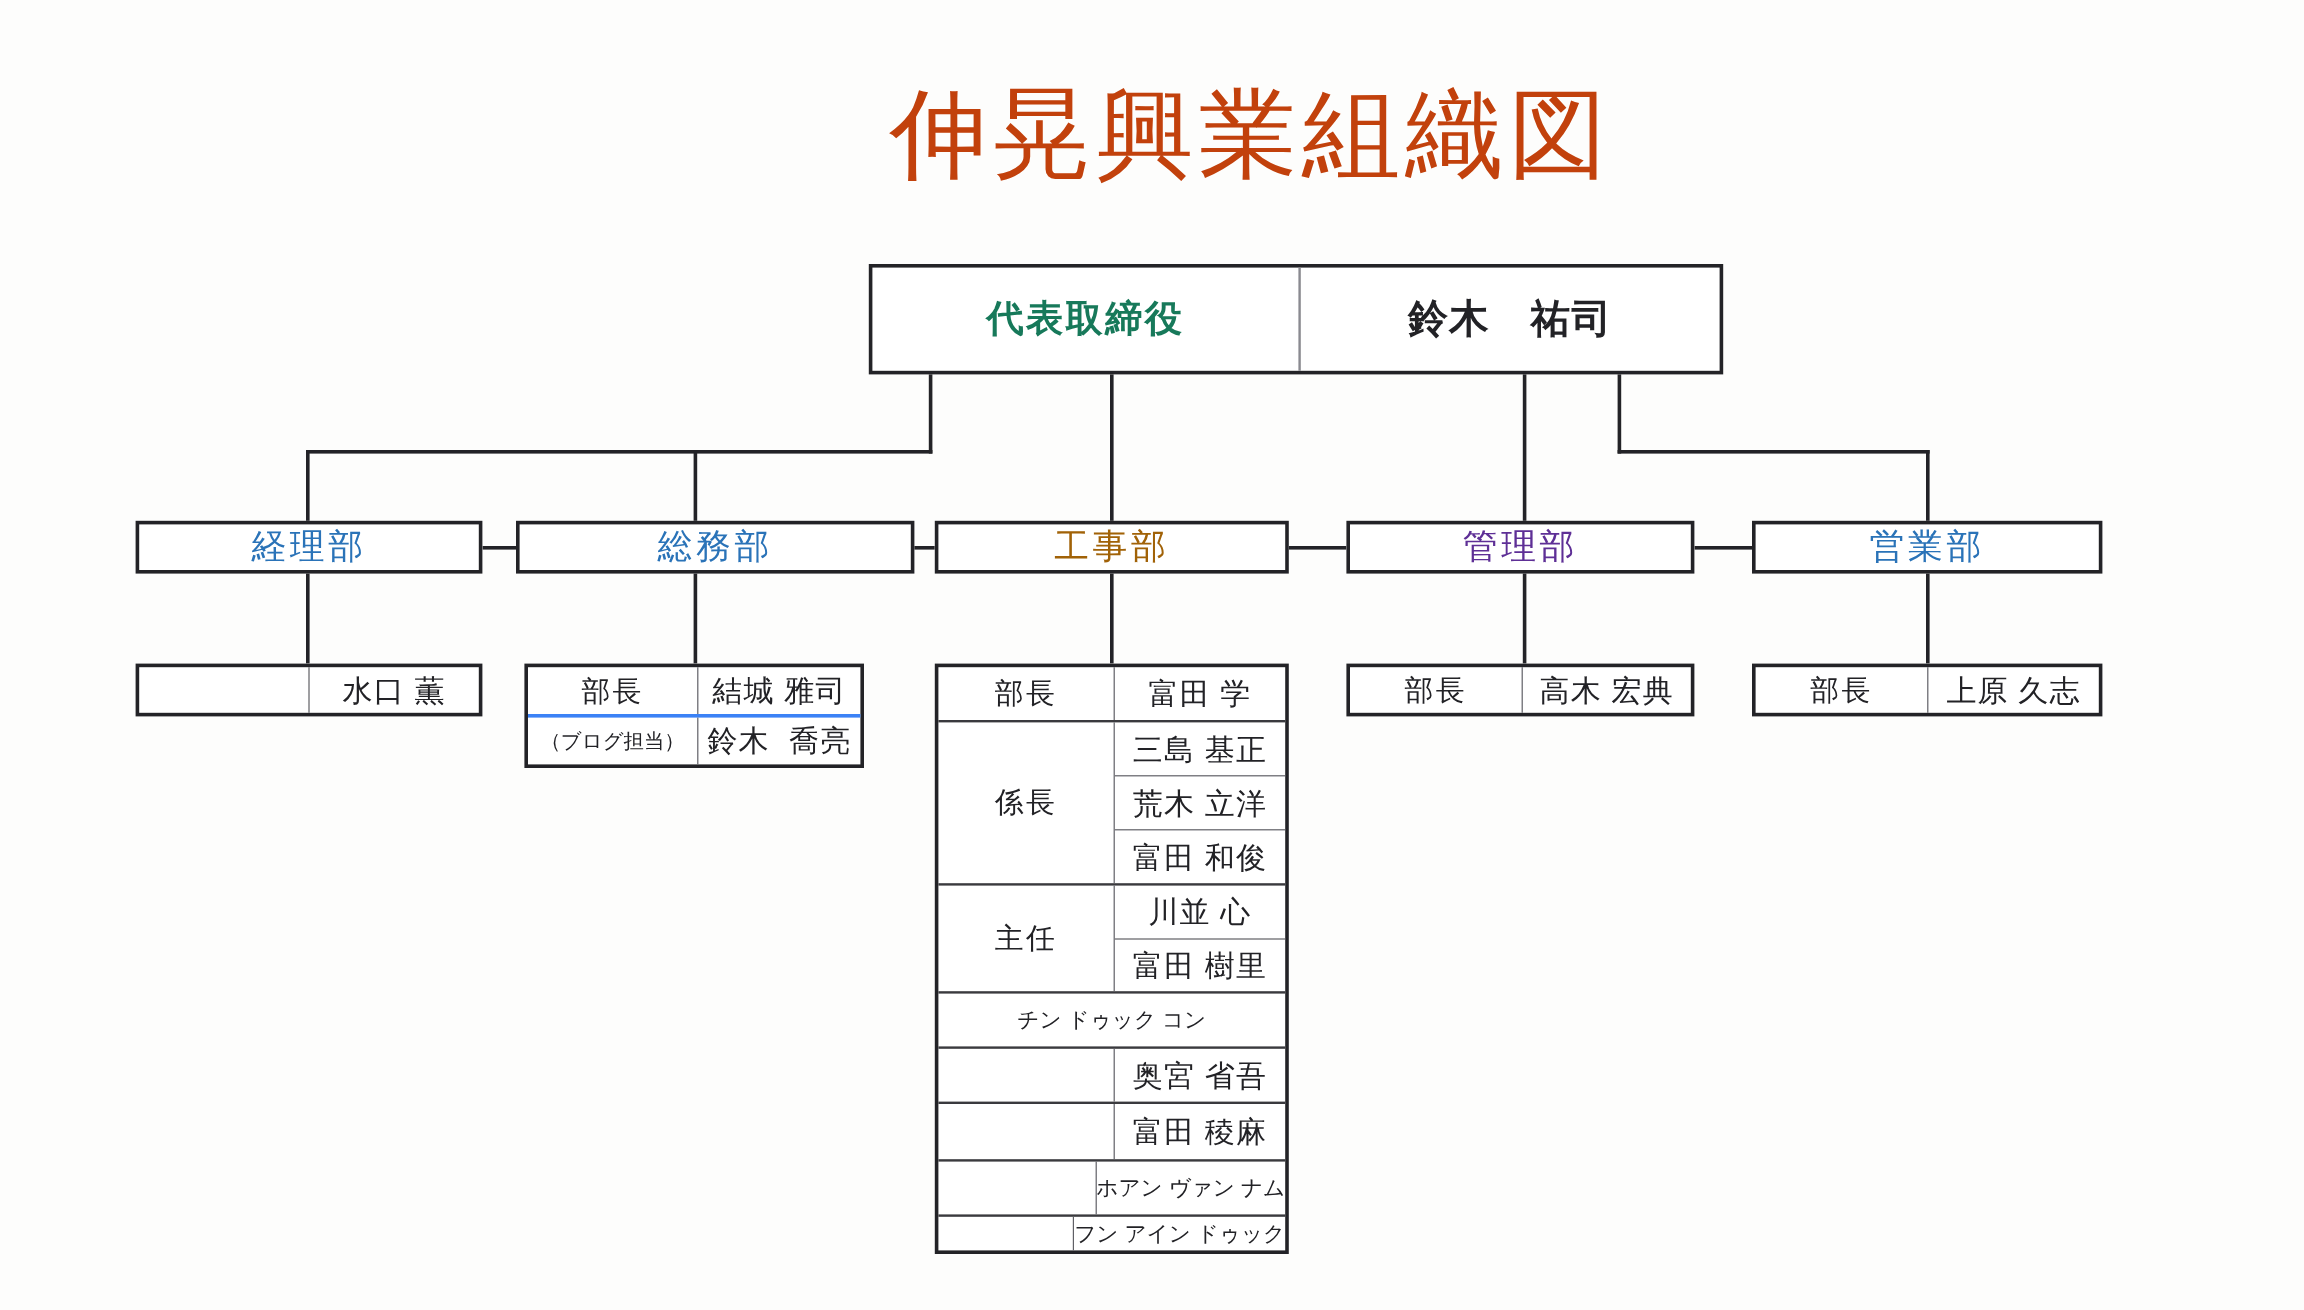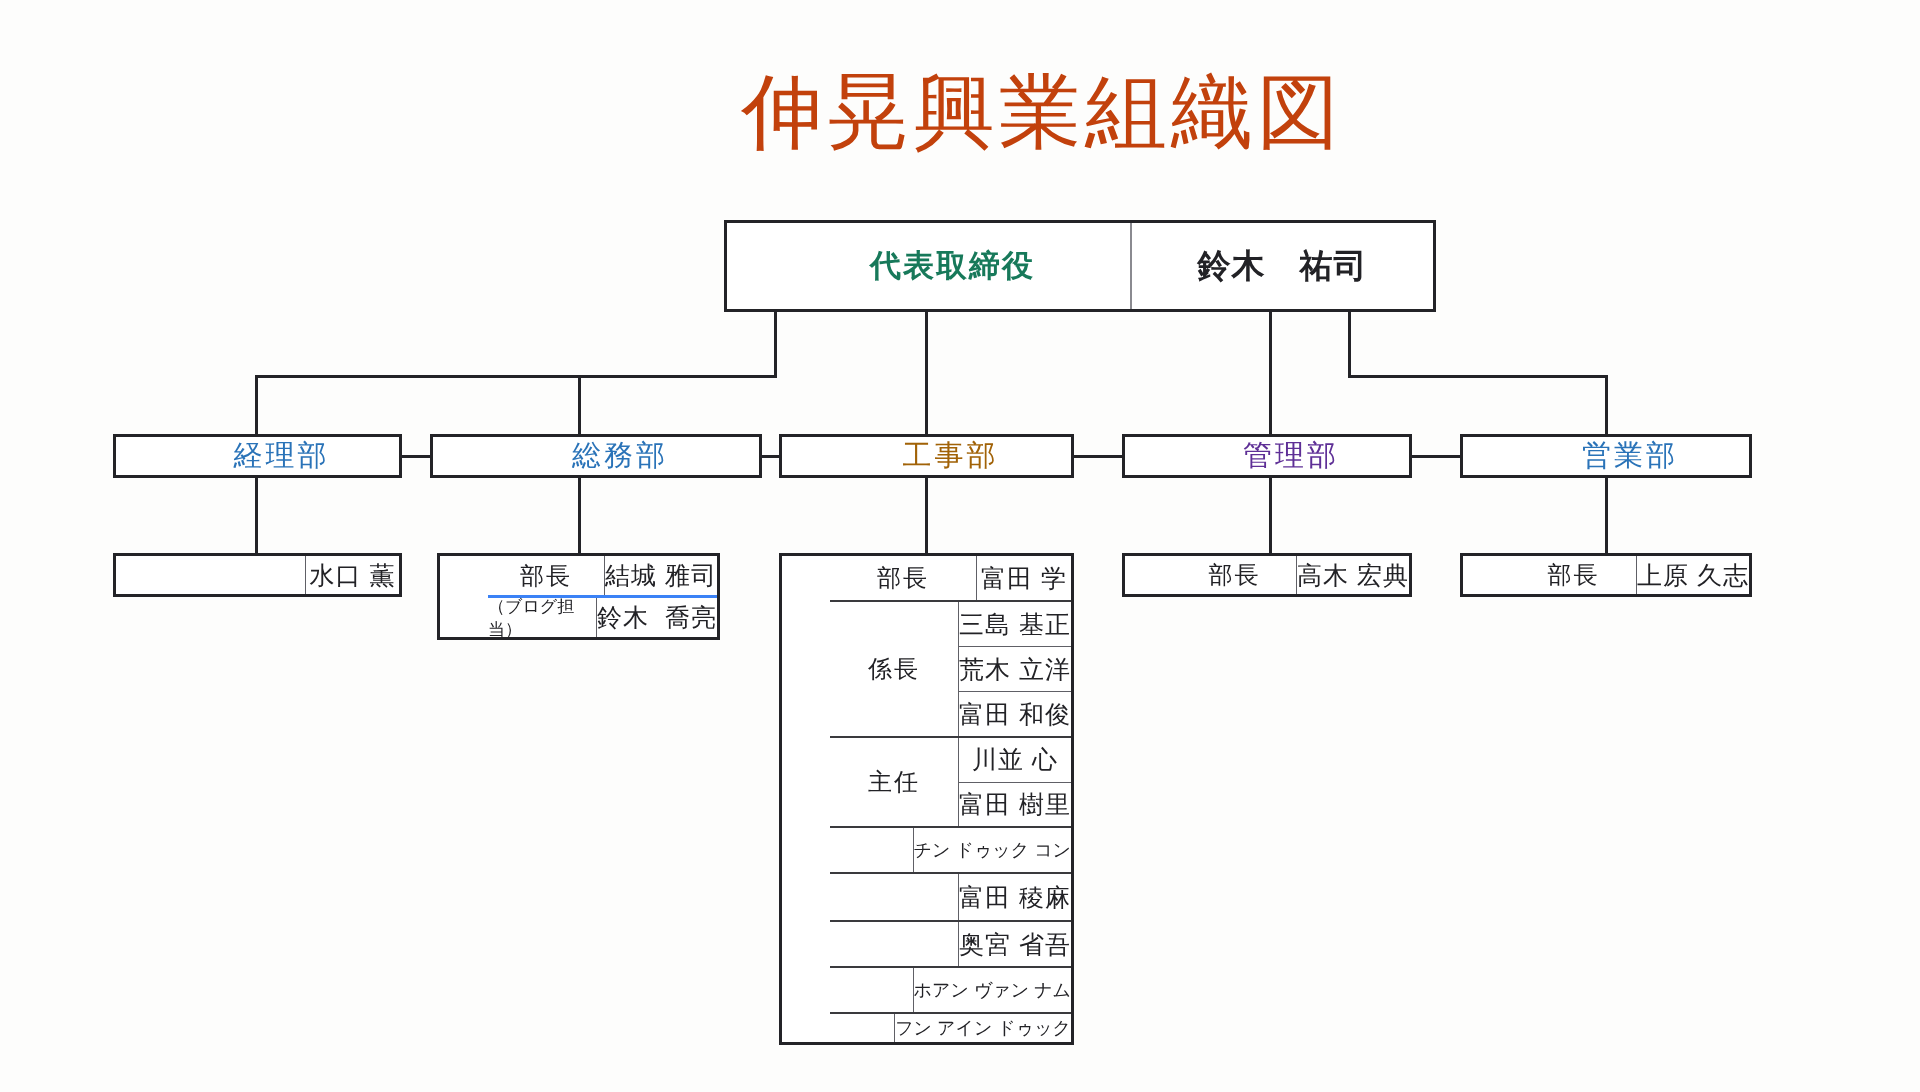--- a/index.html
+++ b/index.html
@@ -10,21 +10,21 @@
     color:#222226;
   }
   .title {
     position:absolute; top:58px; left:1042px; transform:translateX(-50%);
     font-size:82px; font-weight:400; color:#c2410c; letter-spacing:4px; white-space:nowrap;
   }
   
   .vline { position:absolute; width:3px; background:#232327; }
   .hline { position:absolute; height:3px; background:#232327; }
   
-  .box { position:absolute; background:#ffffff; border:3px solid #232327; box-sizing:border-box;padding-left:48px; }
+  .box { position:absolute; background:#ffffff; border:3px solid #232327; box-sizing:border-box; }
   .ceo-box { display:flex; }
   .ceo-cell { display:flex; align-items:center; justify-content:center; }
   .ceo-role { width:355px; border-right:2px solid #8a8a90; color:#17795a; font-size:31px; font-weight:600; letter-spacing:2px; }
   .ceo-name { flex:1; font-size:33px; font-weight:600; letter-spacing:1px; }
   .dept-box { display:flex; align-items:center; justify-content:center; font-size:29px; font-weight:500; letter-spacing:3px; }
   .c-blue   { color:#2a73b8; }
   .c-violet { color:#a16207; }
   .c-purple { color:#5e2f96; }
   
   .staff-box { display:flex; flex-direction:column; }
@@ -125,36 +125,36 @@
         <div class="kj-name">富田 和俊</div>
       </div>
     </div>
     <div class="kj-section" style="height:88px;">
       <div class="kj-role">主任</div>
       <div class="kj-names">
         <div class="kj-name">川並 心</div>
         <div class="kj-name">富田 樹里</div>
       </div>
     </div>
+    <div class="kj-section" style="height:44px;flex-direction:column;">
+      <div class="kj-role"></div>
+      <div class="kj-names">
+        <div class="kj-name kana">チン ドゥック コン</div>
+      </div>
+    </div>
     <div class="kj-section" style="height:44px;">
       <div class="kj-role"></div>
       <div class="kj-names">
-        <div class="kj-name kana">チン ドゥック コン</div>
+        <div class="kj-name">奥宮 省吾</div>
       </div>
     </div>
     <div class="kj-section" style="height:46px;">
       <div class="kj-role"></div>
       <div class="kj-names">
         <div class="kj-name">富田 稜麻</div>
-      </div>
-    </div>
-    <div class="kj-section" style="height:44px;">
-      <div class="kj-role"></div>
-      <div class="kj-names">
-        <div class="kj-name">奥宮 省吾</div>
       </div>
     </div>
     <div class="kj-section" style="height:44px;">
       <div class="kj-role"></div>
       <div class="kj-names">
         <div class="kj-name kana">ホアン ヴァン ナム</div>
       </div>
     </div>
     <div class="kj-section" style="flex:1;">
       <div class="kj-role"></div>

